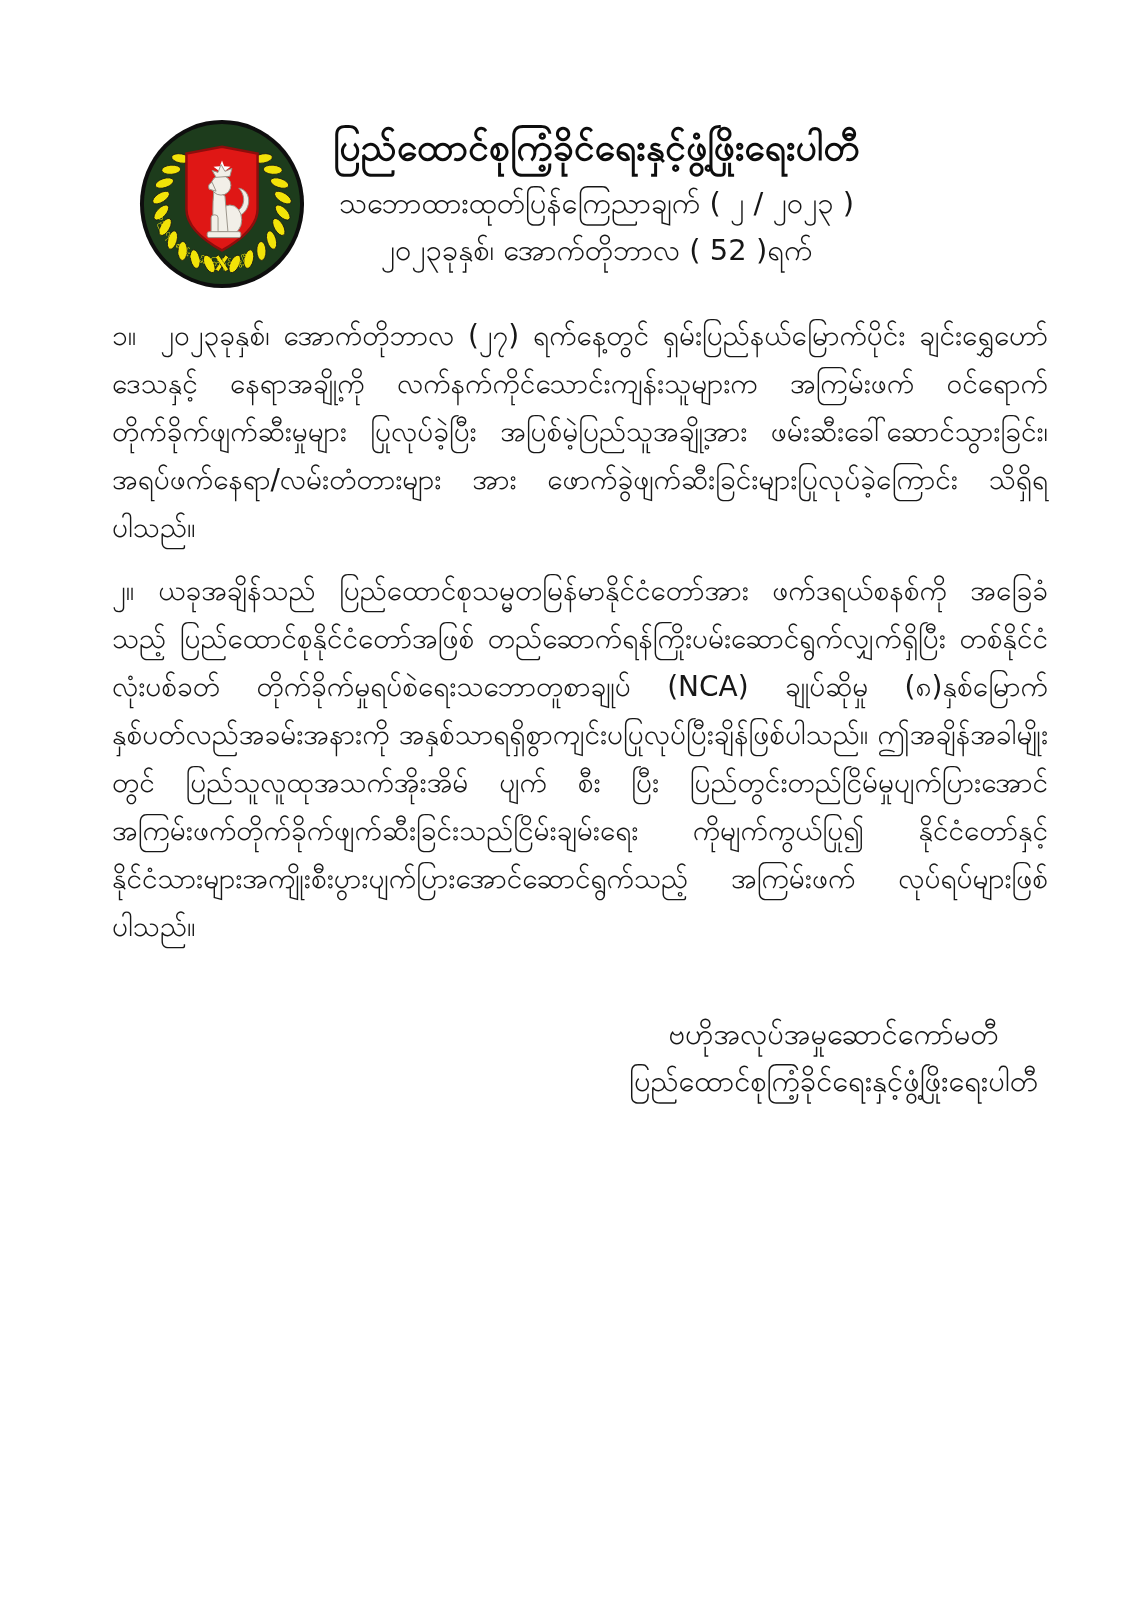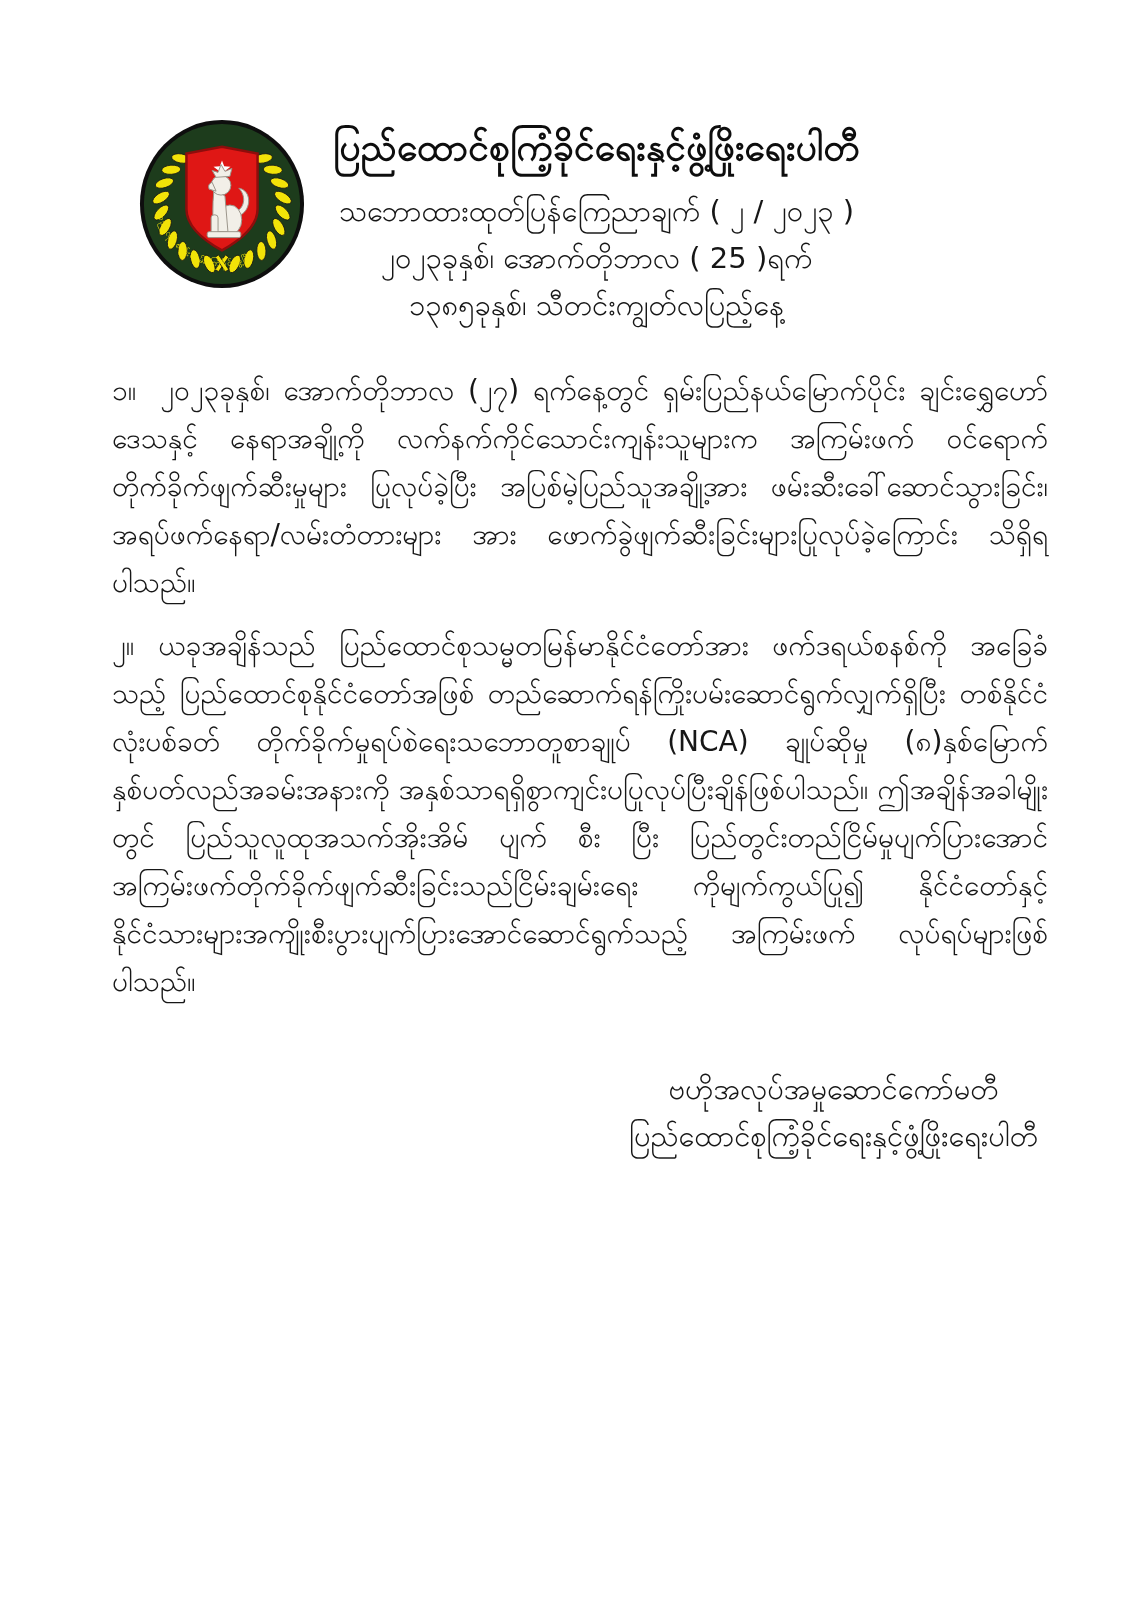--- a/index.html
+++ b/index.html
@@ -29,21 +29,21 @@
     font-weight:700;
     line-height:1.3;
     color:#0d0d0d;
     letter-spacing:.3px;
   }
   .sub-line{
     font-size:29px;
     line-height:47px;
     color:#161616;
   }
-  .sub-block{margin-top:16px;}
+  .sub-block{margin-top:8px;}
   
   .bodytext{
     margin:38px 83px 0 112px;
     font-size:28px;
     line-height:48px;
     text-align:justify;
     color:#171717;
   }
   p.para{margin:8px 0 15px 0;}
   .para .num{margin-right:24px;}
@@ -110,22 +110,21 @@
     <path id="mottoArc" d="M 19,90 A 67,70 0 0 0 151,90" fill="none"></path>
     <text font-size="9" letter-spacing="1.2" fill="#f2e308">
       <textPath href="#mottoArc" startOffset="4%">စည်းလုံး စည်းကမ်း ကြံ့ခိုင် ဖွံ့ဖြိုး</textPath>
     </text>
   </svg>
 
   <div class="header">
     <div class="doc-title">ပြည်ထောင်စုကြံ့ခိုင်ရေးနှင့်ဖွံ့ဖြိုးရေးပါတီ</div>
     <div class="sub-block">
       <div class="sub-line">သဘောထားထုတ်ပြန်ကြေညာချက် ( ၂ / ၂၀၂၃ )</div>
-      <div class="sub-line">၂၀၂၃ခုနှစ်၊ အောက်တိုဘာလ ( 25 )ရက်</div>
-      <div class="sub-line">၁၃၈၅ခုနှစ်၊ သီတင်းကျွတ်လပြည့်နေ့</div>
+      <div class="sub-line">၂၀၂၃ခုနှစ်၊ အောက်တိုဘာလ ( 52 )ရက်</div>
     </div>
   </div>
 
   <div class="bodytext">
     <p class="para p1">
       <span class="num">၁။</span><span>၂၀၂၃ခုနှစ်၊ အောက်တိုဘာလ (၂၇) ရက်နေ့တွင် ရှမ်းပြည်နယ်မြောက်ပိုင်း ချင်းရွှေဟော်ဒေသနှင့် နေရာအချို့ကို လက်နက်ကိုင်သောင်းကျန်းသူများက အကြမ်းဖက် ဝင်ရောက်တိုက်ခိုက်ဖျက်ဆီးမှုများ ပြုလုပ်ခဲ့ပြီး အပြစ်မဲ့ပြည်သူအချို့အား ဖမ်းဆီးခေါ်ဆောင်သွားခြင်း၊ အရပ်ဖက်နေရာ/လမ်းတံတားများ အား ဖောက်ခွဲဖျက်ဆီးခြင်းများပြုလုပ်ခဲ့ကြောင်း သိရှိရပါသည်။</span>
     </p>
     <p class="para p2">
       <span class="num">၂။</span><span>ယခုအချိန်သည် ပြည်ထောင်စုသမ္မတမြန်မာနိုင်ငံတော်အား ဖက်ဒရယ်စနစ်ကို အခြေခံသည့် ပြည်ထောင်စုနိုင်ငံတော်အဖြစ် တည်ဆောက်ရန်ကြိုးပမ်းဆောင်ရွက်လျှက်ရှိပြီး တစ်နိုင်ငံလုံးပစ်ခတ် တိုက်ခိုက်မှုရပ်စဲရေးသဘောတူစာချုပ် (NCA) ချုပ်ဆိုမှု (၈)နှစ်မြောက် နှစ်ပတ်လည်အခမ်းအနားကို အနှစ်သာရရှိစွာကျင်းပပြုလုပ်ပြီးချိန်ဖြစ်ပါသည်။ ဤအချိန်အခါမျိုးတွင် ပြည်သူလူထုအသက်အိုးအိမ် ပျက် စီး ပြီး ပြည်တွင်းတည်ငြိမ်မှုပျက်ပြားအောင် အကြမ်းဖက်တိုက်ခိုက်ဖျက်ဆီးခြင်းသည်ငြိမ်းချမ်းရေး ကိုမျက်ကွယ်ပြု၍ နိုင်ငံတော်နှင့်နိုင်ငံသားများအကျိုးစီးပွားပျက်ပြားအောင်ဆောင်ရွက်သည့် အကြမ်းဖက် လုပ်ရပ်များဖြစ်ပါသည်။</span>
     </p>

